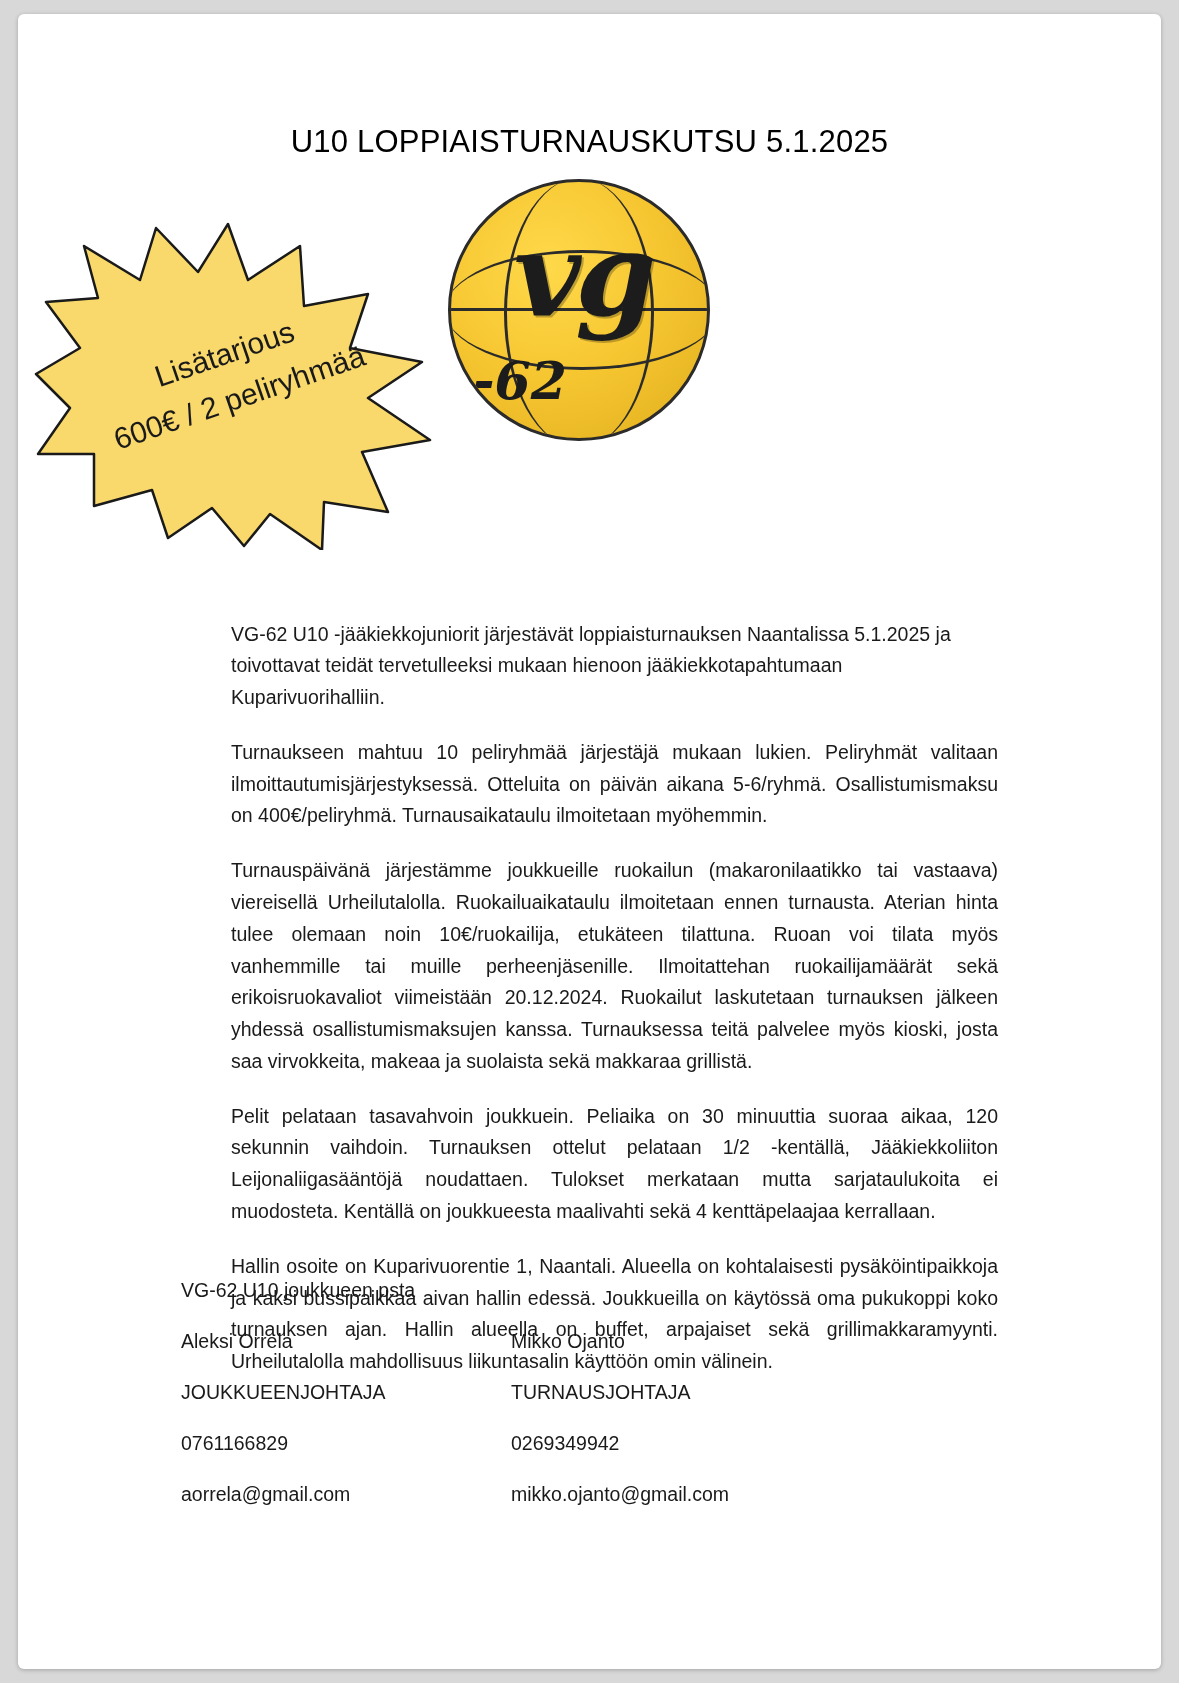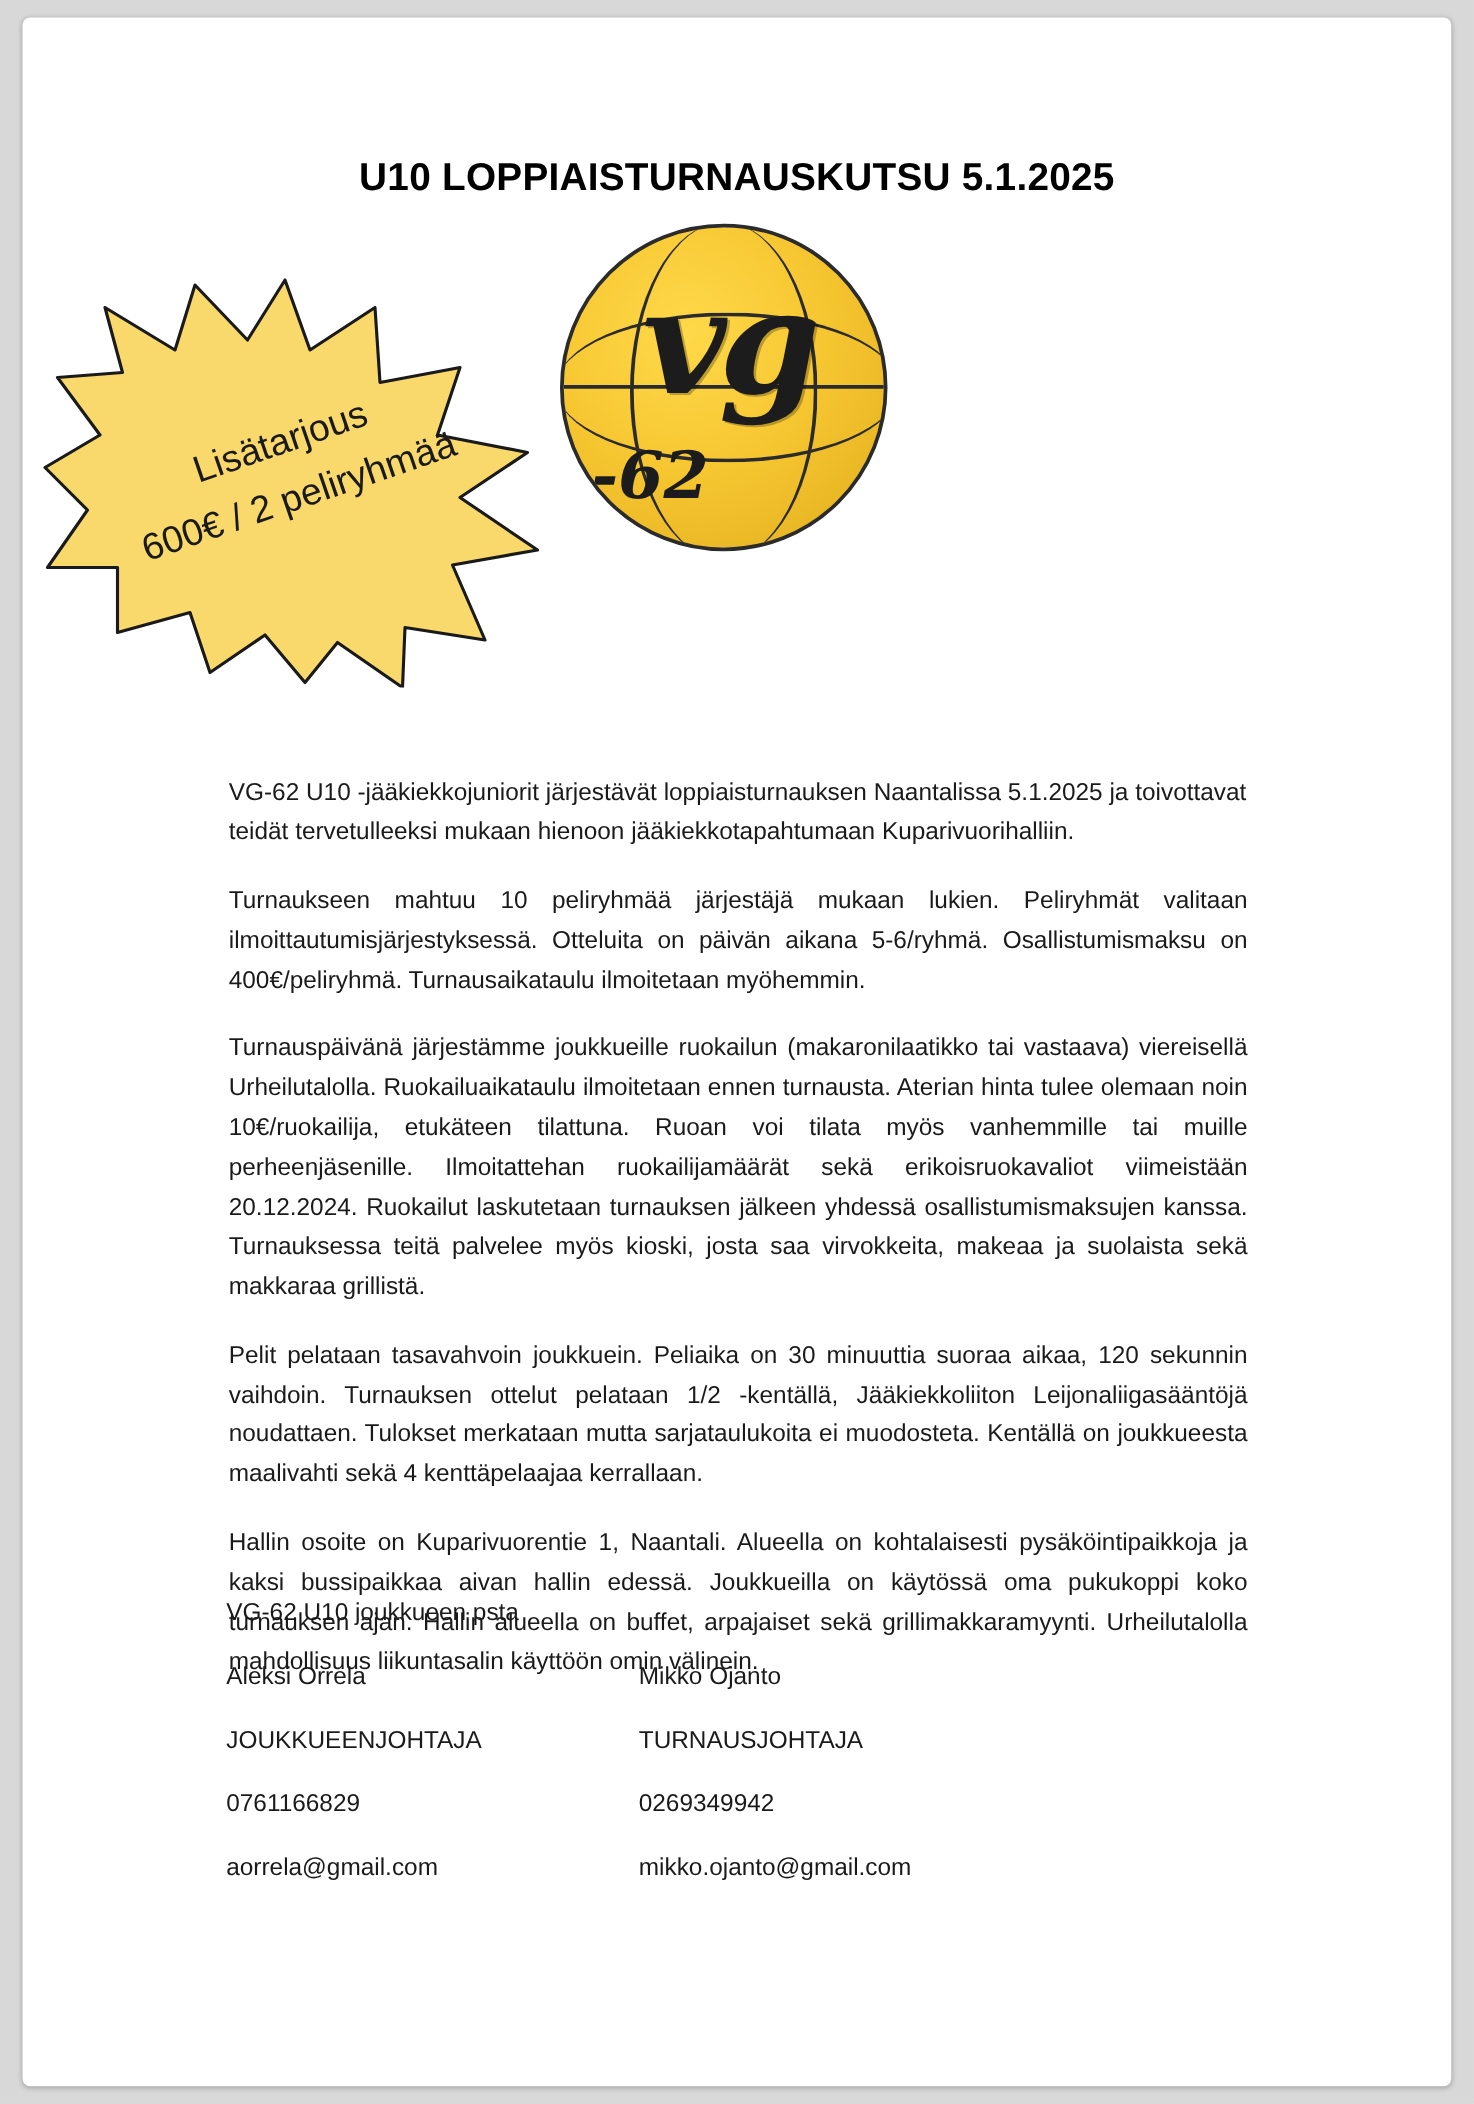--- a/index.html
+++ b/index.html
@@ -28,21 +28,21 @@
   }
 
   
   .doc-title {
     position: absolute;
     top: 110px;
     left: 0;
     width: 100%;
     text-align: center;
     font-size: 31px;
-    font-weight: bold;
+    font-weight: normal;
     letter-spacing: 0.2px;
     color: #000;
   }
 
   
   .logo-wrap {
     position: absolute;
     left: 430px;
     top: 165px;
     width: 270px;
@@ -154,20 +154,21 @@
     left: 165px;
     top: 585px;
     width: 815px;
   }
   .para {
     font-size: 19.5px;
     line-height: 1.63;
     color: #1a1a1a;
     text-align: justify;
     margin-bottom: 23px;
+    margin-left: 48px;
   }
   .para.first { text-align: left; }
 
   
   .sign-area {
     position: absolute;
     left: 163px;
     top: 1265px;
     width: 815px;
   }

